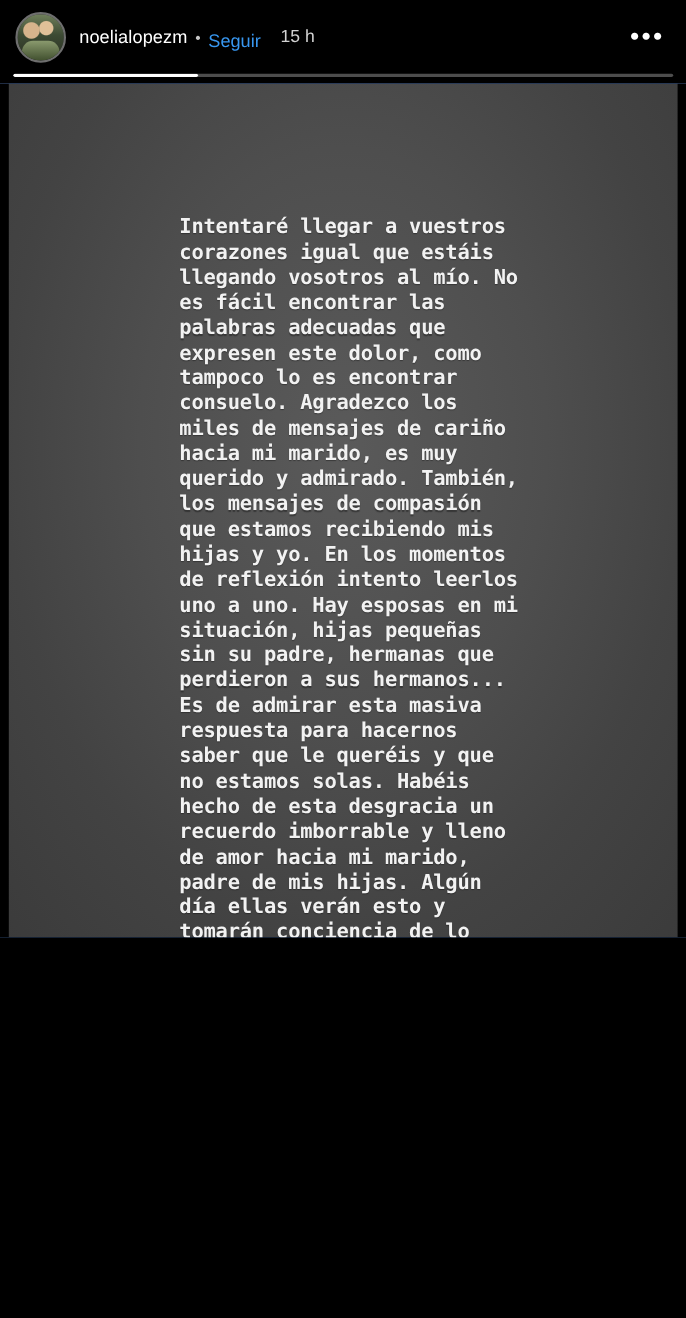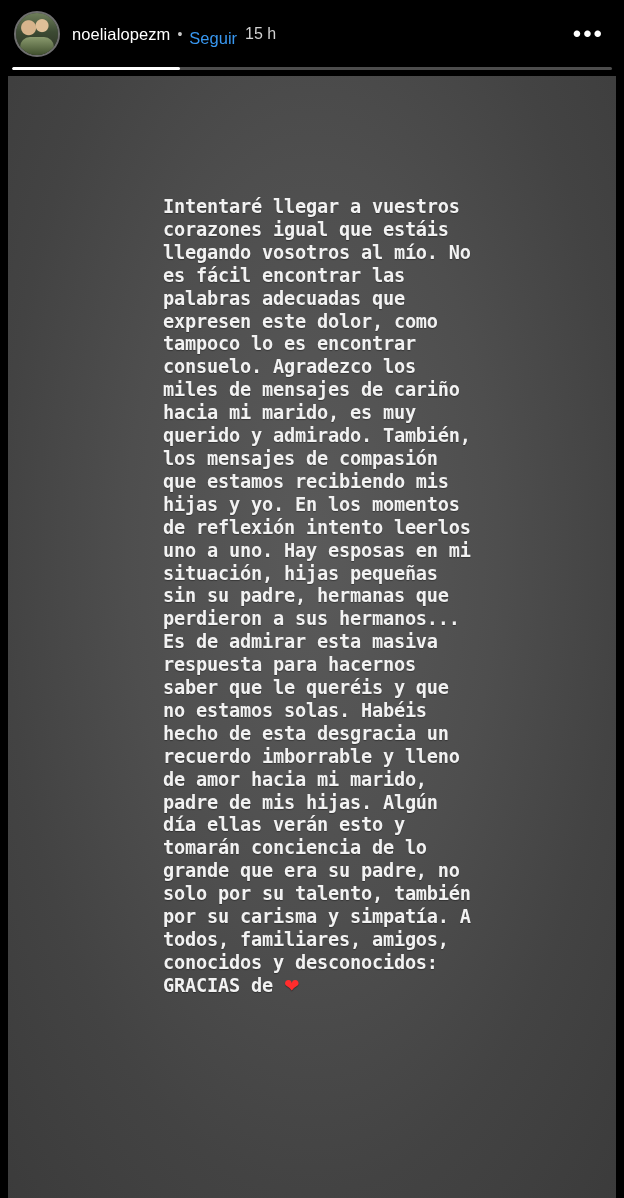--- a/index.html
+++ b/index.html
@@ -9,21 +9,21 @@
   }
   body {
     width: 624px;
     height: 1198px;
     overflow: hidden;
     font-family: "Liberation Sans", sans-serif;
   }
   .story {
     position: relative;
     width: 624px;
-    height: 1198px;
+    height: 852px;
     background: #3b82f6;
     display: flex;
     flex-direction: column;
   }
   
   .header {
     height: 76px;
     flex: 0 0 76px;
     background: #000;
     display: flex;
@@ -78,21 +78,21 @@
   .follow-link {
     color: #3897f0;
     font-size: 16.5px;
     margin-bottom: 0;
     white-space: nowrap;
     cursor: pointer;
   }
   .timestamp {
     color: #d2d2d2;
     font-size: 16px;
-    margin-left: 8px;
+    margin-left: 18px;
     margin-bottom: 8px;
     white-space: nowrap;
   }
   .more-btn {
     margin-left: auto;
     margin-bottom: 8px;
     color: #ffffff;
     font-size: 24px;
     letter-spacing: 2px;
     line-height: 10px;

